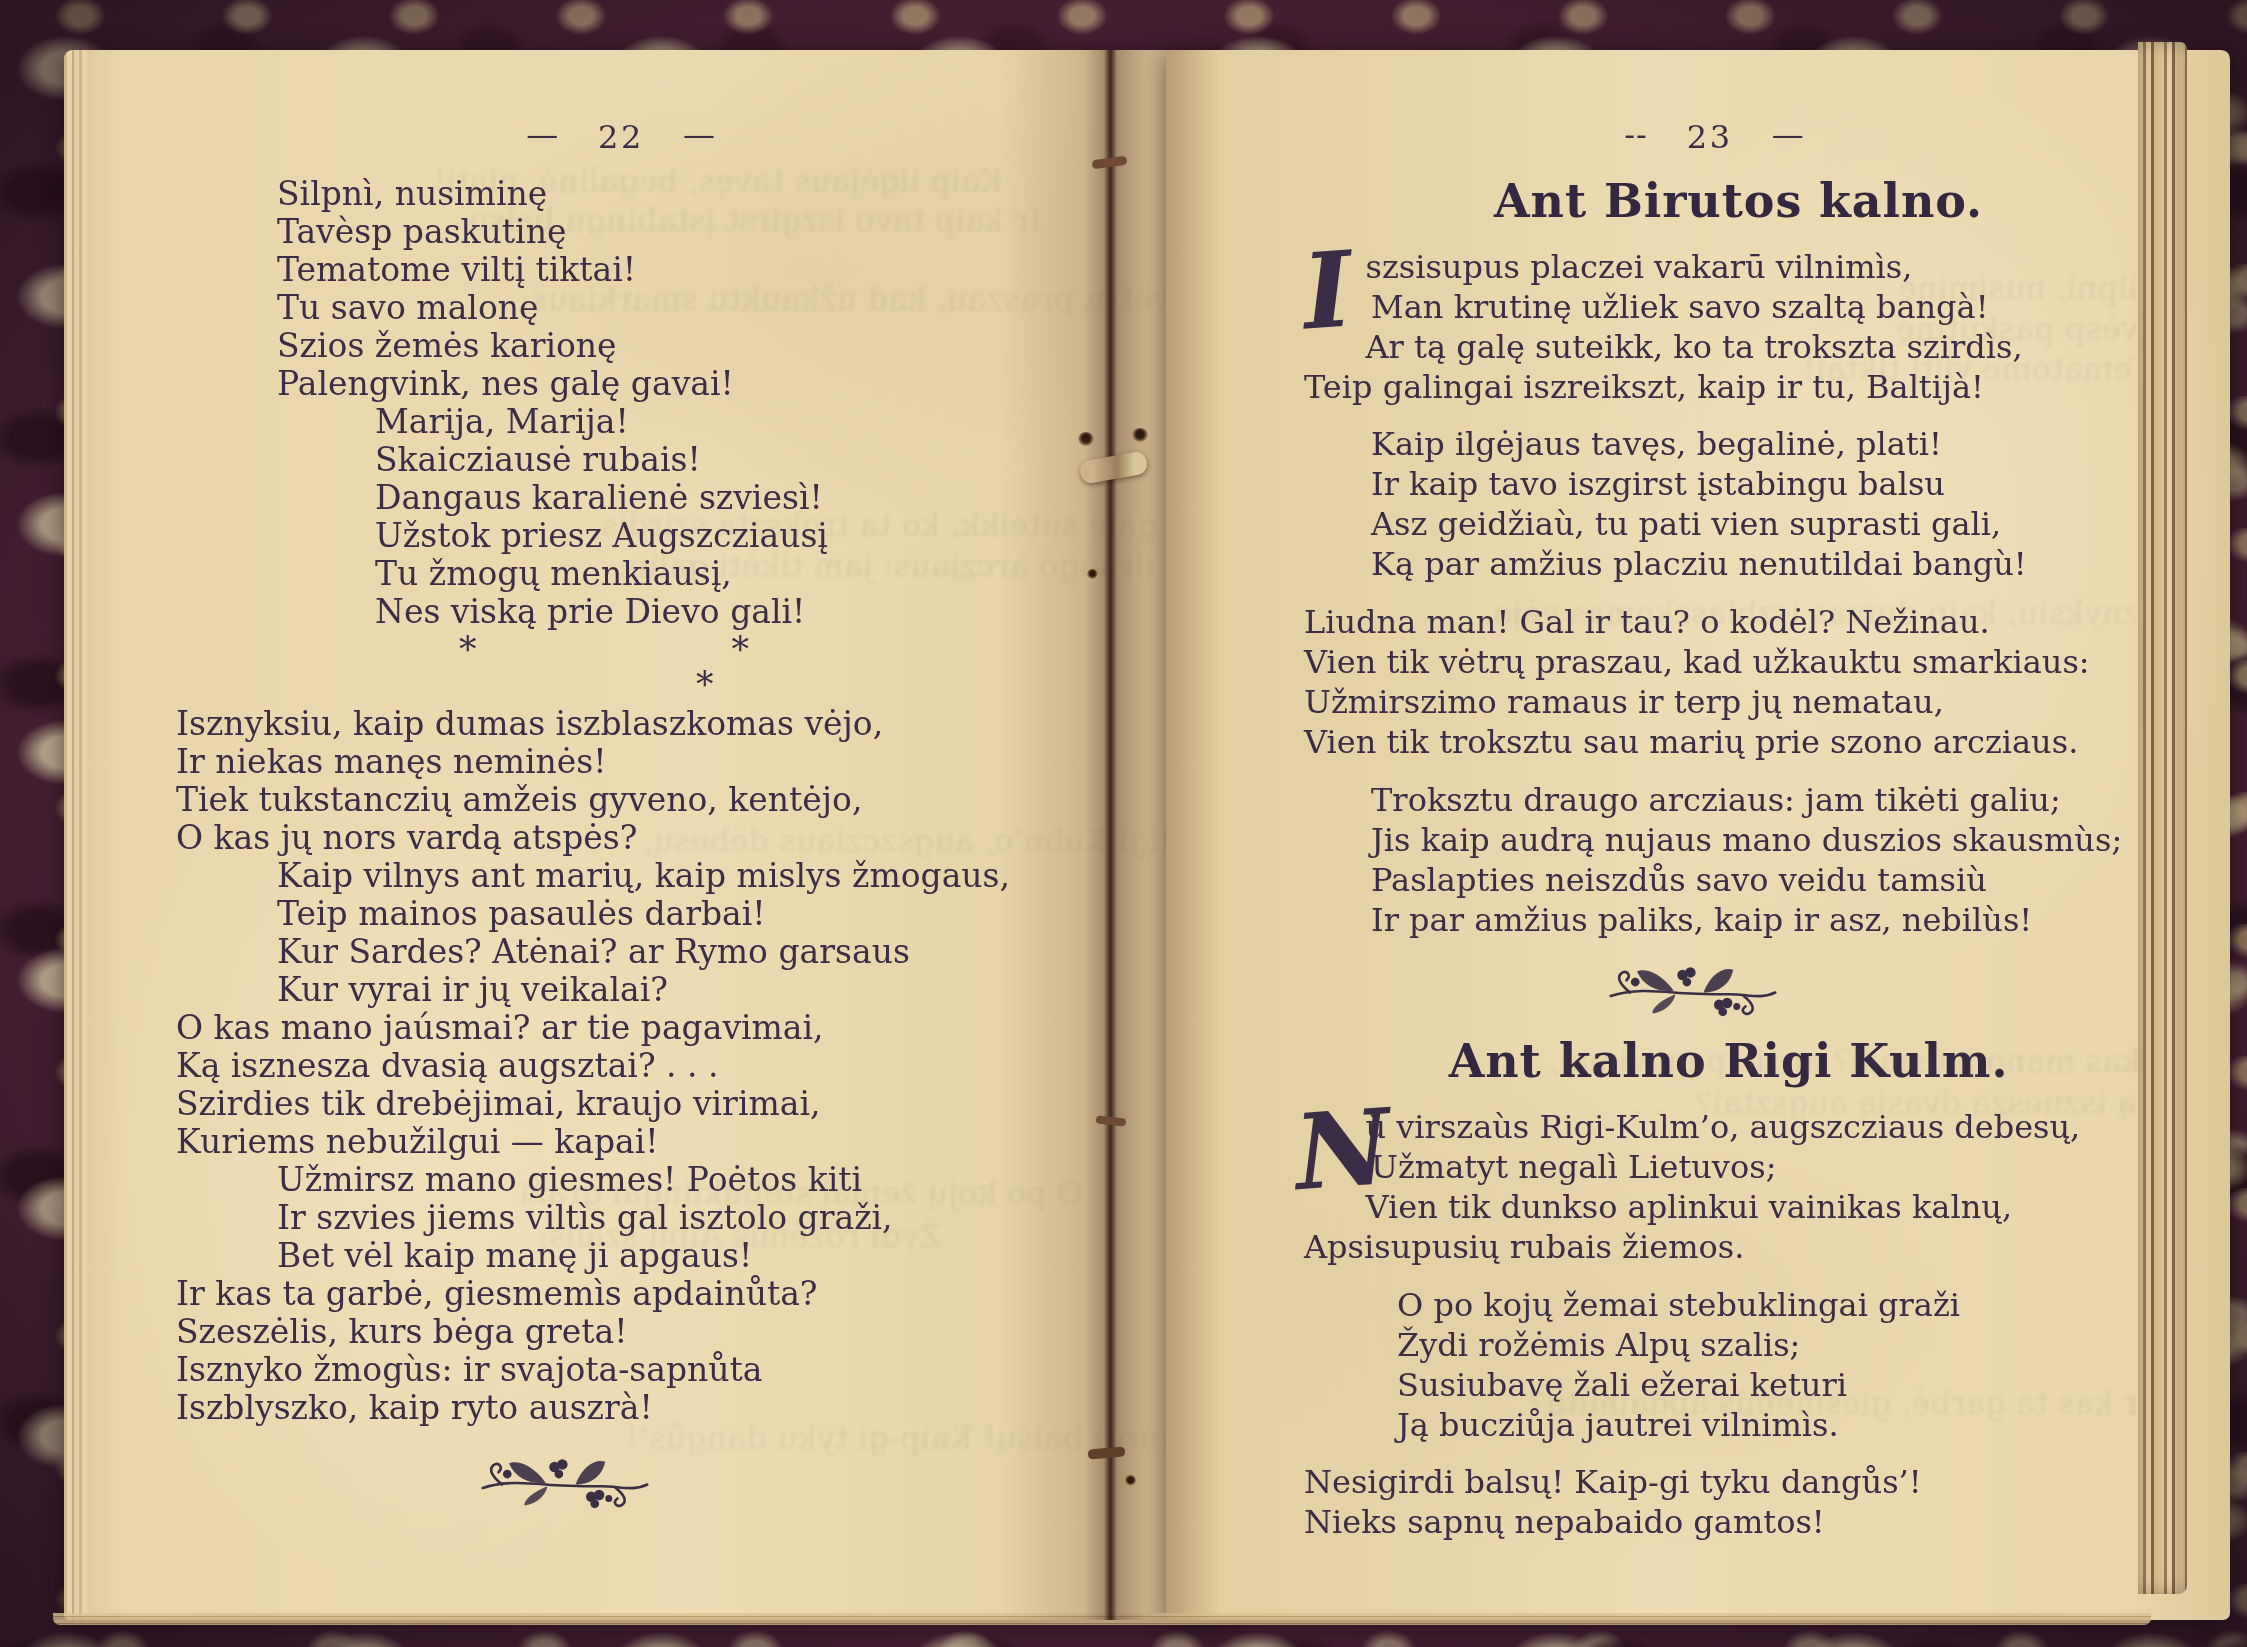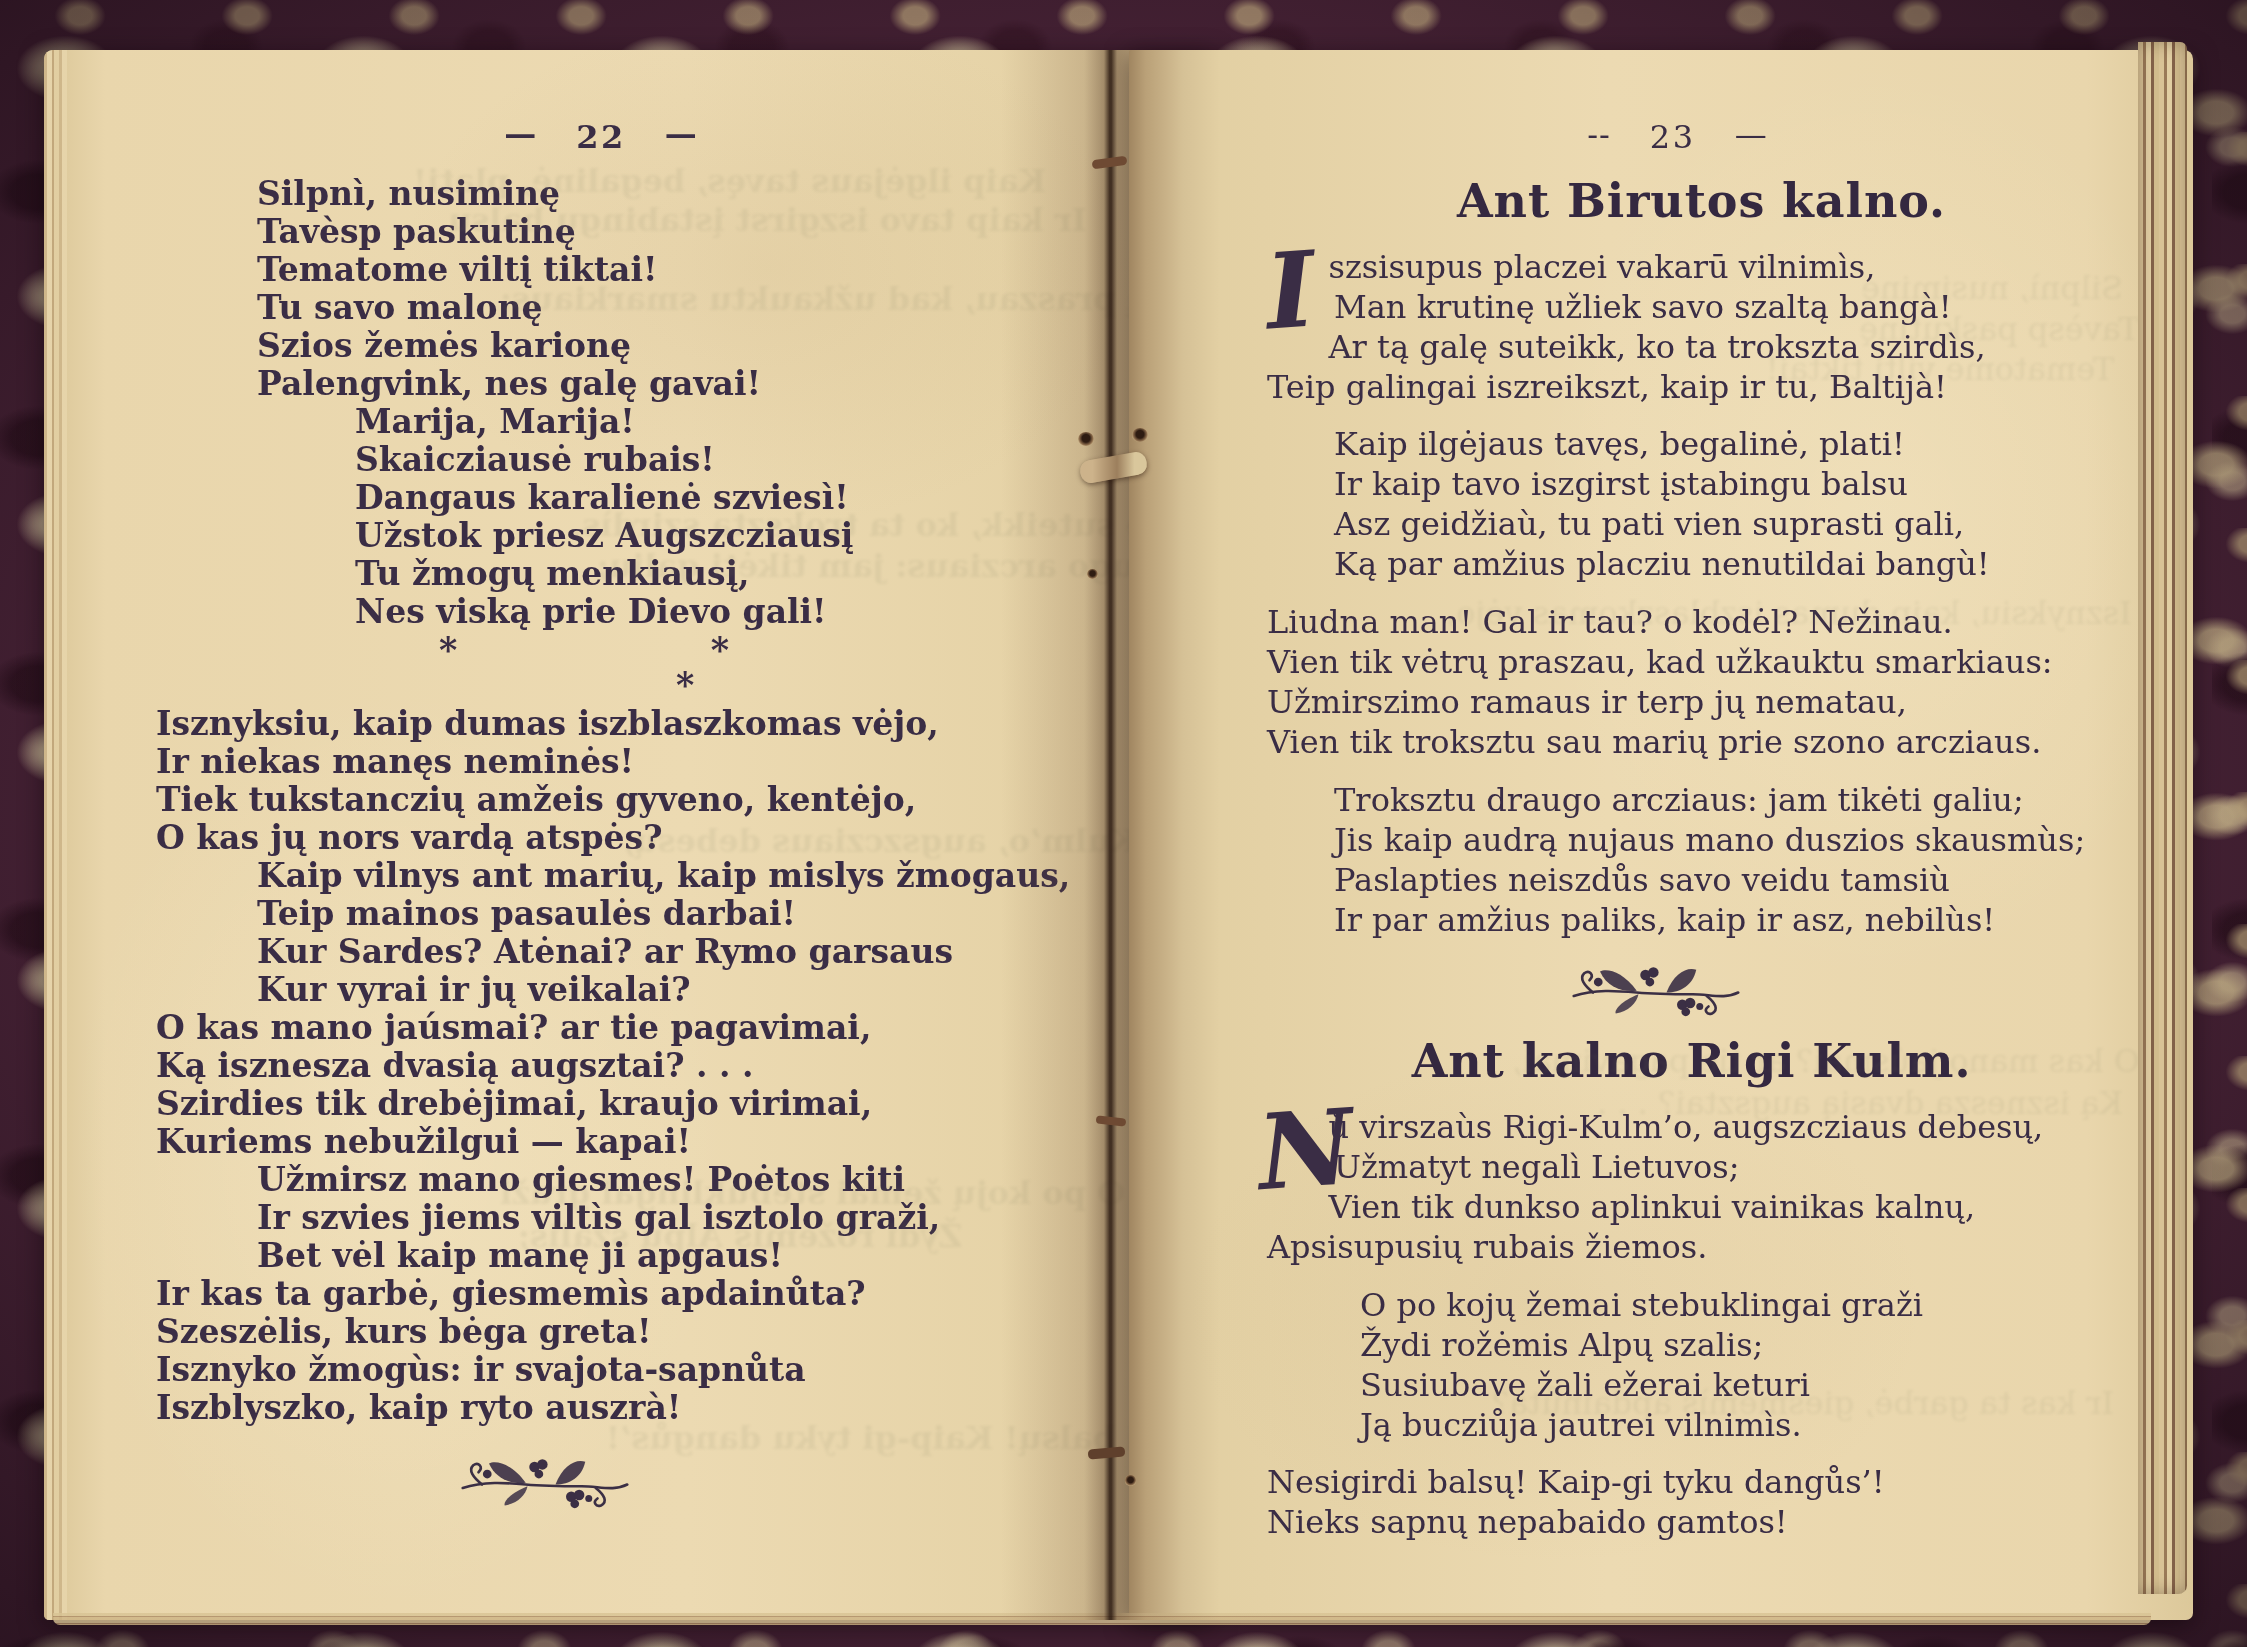--- a/index.html
+++ b/index.html
@@ -25,30 +25,29 @@
     content:""; position:absolute; inset:0;
     background:radial-gradient(ellipse at 50% 50%, rgba(20,8,16,0) 55%, rgba(20,8,16,.55) 100%);
   }
   
   .page{
     position:absolute; top:50px; height:1570px;
     background-color:#e9d6ac;
     box-shadow:0 5.3px 23px rgba(15,5,10,.55);
   }
   .page.left{
-    left:44px; width:1168px;
+    left:64px; width:1168px;
     border-radius:8.8px 1.8px 0 5.3px;
     background-image:
       radial-gradient(ellipse 527px 369px at 62% 14%, rgba(187,158,106,.14), rgba(187,158,106,0) 70%),
       radial-gradient(ellipse 439px 614px at 30% 70%, rgba(255,246,220,.25), rgba(255,246,220,0) 75%),
       linear-gradient(90deg, #d9c596 0px, #e9d6ac 61px, #ecdab2 55%, #e4d1a4 92%, #cab184 100%);
-    font-weight: bold;
   }
   .page.right{
-    left:1129px; width:1064px;
+    left:1166px; width:1064px;
     border-radius:1.8px 8.8px 7px 0;
     background-image:
       radial-gradient(ellipse 527px 369px at 40% 80%, rgba(187,158,106,.12), rgba(187,158,106,0) 70%),
       radial-gradient(ellipse 456px 614px at 70% 30%, rgba(255,246,220,.22), rgba(255,246,220,0) 75%),
       linear-gradient(90deg, #c6ad80 0px, #e2cfa2 53px, #ecdab2 45%, #e9d6ac 90%, #dcc89a 100%);
   }
   
   .left-edge{
     position:absolute; left:0; top:0; width:23px; height:100%;
     background:repeating-linear-gradient(90deg,#cdb589 0 2.6px,#e7d5ab 2.6px 8px,#bfa478 8px 9.7px,#e2cfa2 9.7px 15px);

